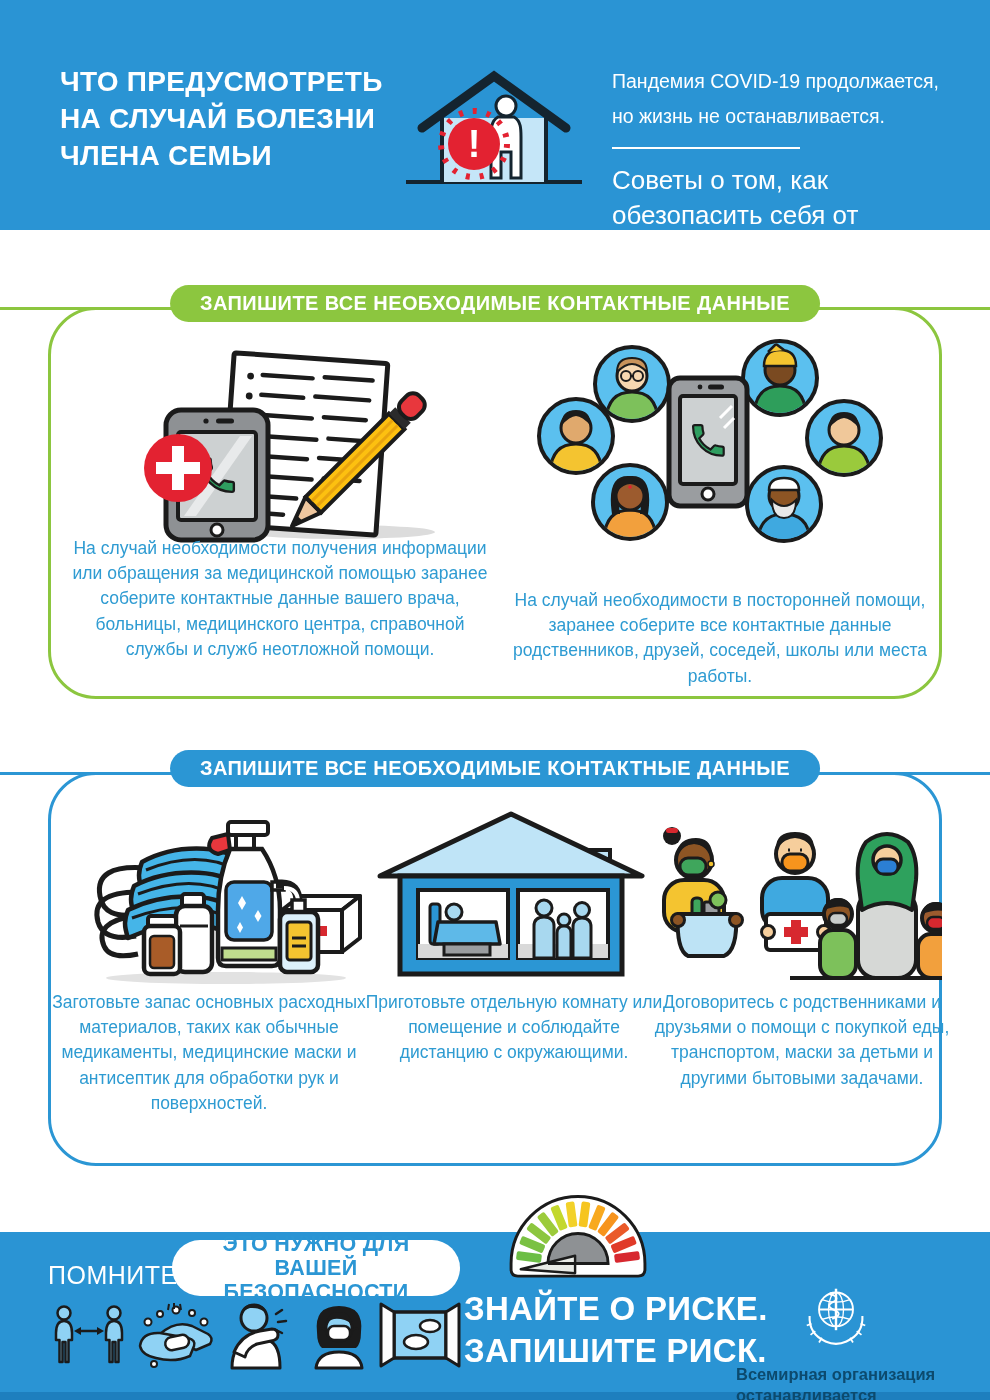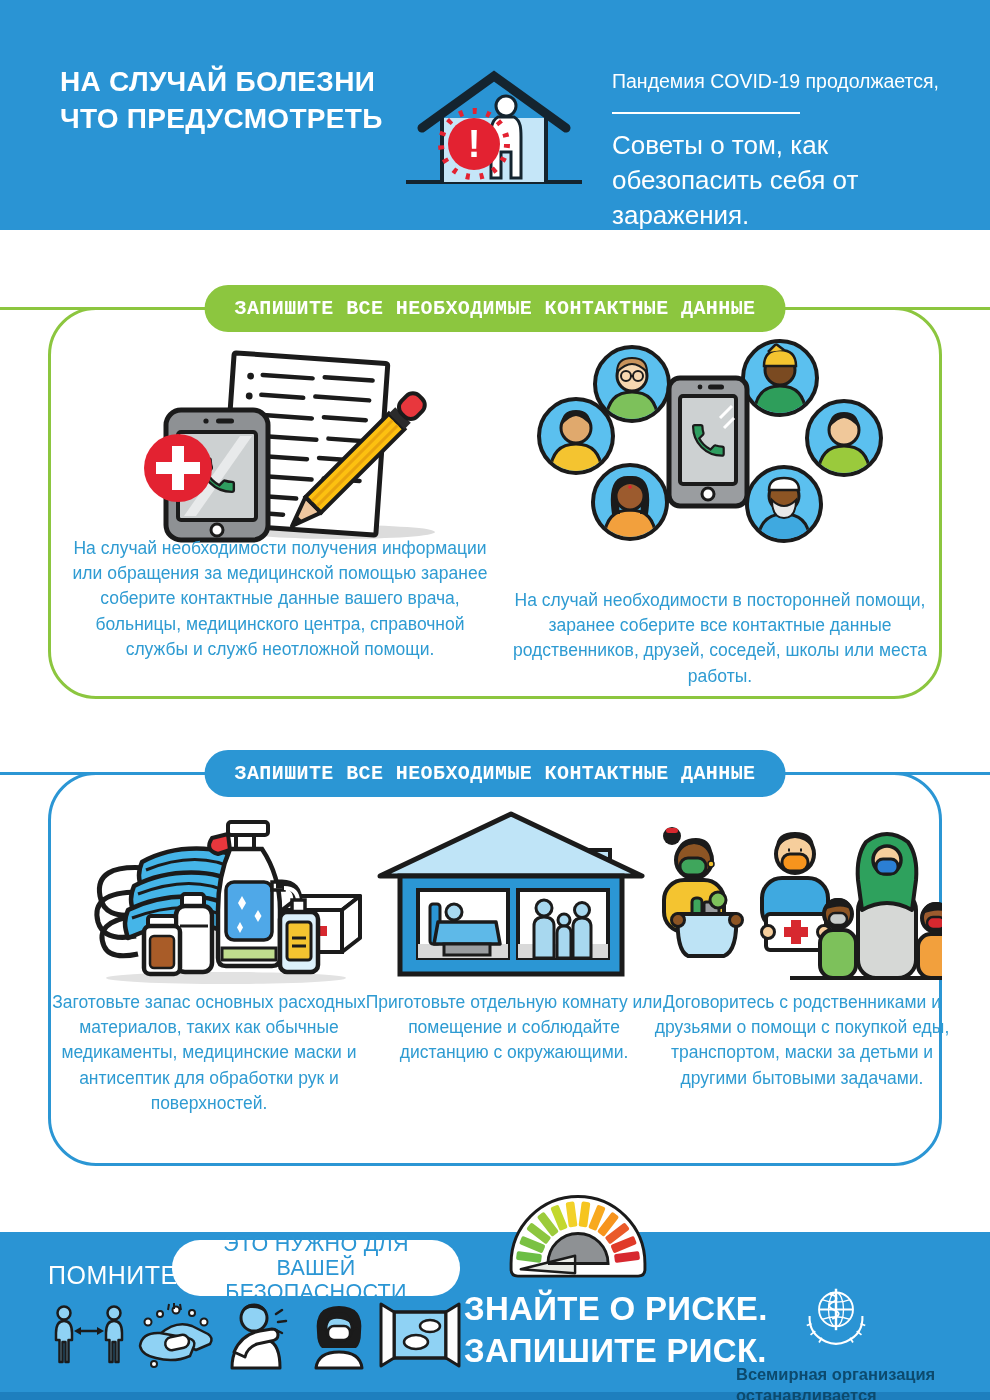--- a/index.html
+++ b/index.html
@@ -13,23 +13,23 @@
   .house-icon { position:absolute; left:402px; top:60px; width:184px; height:130px; }
   .header-right { position:absolute; left:612px; top:28px; width:365px; color:#fff;margin-top:36px; }
   .tagline { font-size:19.5px; line-height:1.8; }
   .tagline span { display:block; }
   .header-divider { width:188px; height:2px; background:#fff; margin:13px 0 14px 0; }
   .header-subtitle { font-size:26px; font-weight:normal; line-height:1.35; width:255px; }
 
   
   .section-line { position:absolute; left:0; width:990px; height:3px; }
   .section-box  { position:absolute; left:48px; width:894px; border-radius:48px; background:#fff; }
-  .section-pill { position:absolute; left:50%; transform:translateX(-50%); height:47px;
+  .section-pill { position:absolute; left:50%; transform:translateX(-50%); height:37px;
                   border-radius:26px; color:#fff; font-weight:bold; font-size:20px;
-                  letter-spacing:.4px; display:flex; align-items:center; padding:0 30px; white-space:nowrap;font-family:Liberation Mono, monospace; }
+                  letter-spacing:.4px; display:flex; align-items:center; padding:0 30px; white-space:nowrap; }
   .green { background:#8CC63F; }
   .blue  { background:#2B96D4; }
   .s-text { position:absolute; text-align:center; color:#2E9BD2; font-size:17.5px; line-height:1.44; }
 
   .s1-line { top:307px; background:#8CC63F; }
   .s1-box  { top:307px; height:392px; border:3px solid #8CC63F; }
   .s1-pill { top:285px; }
   .s1-ill-left  { position:absolute; left:140px; top:344px; width:330px; height:200px; }
   .s1-ill-right { position:absolute; left:532px; top:336px; width:390px; height:210px; }
   .s1-text-left  { left:63px;  top:536px; width:434px; }
@@ -44,37 +44,38 @@
   .s2-text-1 { left:52px;  top:990px; width:314px; }
   .s2-text-2 { left:364px; top:990px; width:300px; }
   .s2-text-3 { left:652px; top:990px; width:300px; }
 
   
   .footer { position:absolute; left:0; top:1232px; width:990px; height:168px; background:#2A94D4; }
   .footer-strip { position:absolute; left:0; top:1392px; width:990px; height:8px; background:#1E7FBE; }
   .gauge { position:absolute; left:505px; top:1182px; width:146px; height:96px; }
   .remember { position:absolute; left:48px; top:1261px; color:#fff; font-size:25px; letter-spacing:.5px; }
   .safety-pill { position:absolute; left:172px; top:1240px; width:288px; height:56px; background:#fff;
-                 border-radius:34px; color:#2B96D4; font-weight:normal; font-size:21.5px;
+                 border-radius:34px; color:#2B96D4; font-weight:bold; font-size:21.5px;
                  display:flex; align-items:center; justify-content:center; text-align:center;
                  line-height:1.12; padding:0 12px; letter-spacing:.3px; }
   .footer-icons { position:absolute; left:50px; top:1300px; width:412px; height:74px;
                   display:flex; justify-content:space-between; align-items:flex-end; }
   .slogan { position:absolute; left:464px; top:1288px; color:#fff; font-weight:bold;
             font-size:33px; line-height:1.28; letter-spacing:.3px; }
   .who { position:absolute; left:736px; top:1284px; display:flex; align-items:center; gap:10px; color:#0c4a6e;flex-direction:column; }
   .who-name { font-size:16.5px; font-weight:bold; line-height:1.3; }
 </style>
 </head>
 <body>
 
 <header class="header">
   <h1 class="header-title">
+    <span style="display:block">ЧТО ПРЕДУСМОТРЕТЬ</span>
     <span style="display:block">НА СЛУЧАЙ БОЛЕЗНИ</span>
-    <span style="display:block">ЧТО ПРЕДУСМОТРЕТЬ</span>
+    <span style="display:block">ЧЛЕНА СЕМЬИ</span>
   </h1>
 
   <div class="house-icon">
     <svg viewBox="0 0 184 130" width="184" height="130">
       <line x1="4" y1="122" x2="180" y2="122" stroke="#14242F" stroke-width="4"></line>
       <rect x="40" y="58" width="104" height="64" fill="#C5E6F8"></rect>
       <path d="M40,58 V122 M144,58 V122" stroke="#14242F" stroke-width="4"></path>
       <path d="M20,68 L92,16 L164,68" fill="none" stroke="#14242F" stroke-width="9" stroke-linecap="round"></path>
       <g stroke="#14242F" stroke-width="3" fill="#fff">
         <circle cx="104" cy="46" r="10"></circle>
@@ -82,20 +83,21 @@
       </g>
       <circle cx="72" cy="84" r="33" fill="none" stroke="#E32231" stroke-width="6" stroke-dasharray="4 10"></circle>
       <circle cx="72" cy="84" r="26" fill="#E32231"></circle>
       <text x="72" y="97" text-anchor="middle" font-size="38" font-weight="bold" fill="#fff" font-family="Liberation Sans, sans-serif">!</text>
     </svg>
   </div>
 
   <div class="header-right">
     <p class="tagline">
       <span>Пандемия COVID-19 продолжается,</span>
+      <span>но жизнь не останавливается.</span>
     </p>
     <div class="header-divider"></div>
     <p class="header-subtitle">Советы о том, как обезопасить себя от заражения.</p>
   </div>
 </header>
 
 <div class="section-line s1-line"></div>
 <section class="section-box s1-box"></section>
 <div class="section-pill s1-pill green">ЗАПИШИТЕ ВСЕ НЕОБХОДИМЫЕ КОНТАКТНЫЕ ДАННЫЕ</div>
 

